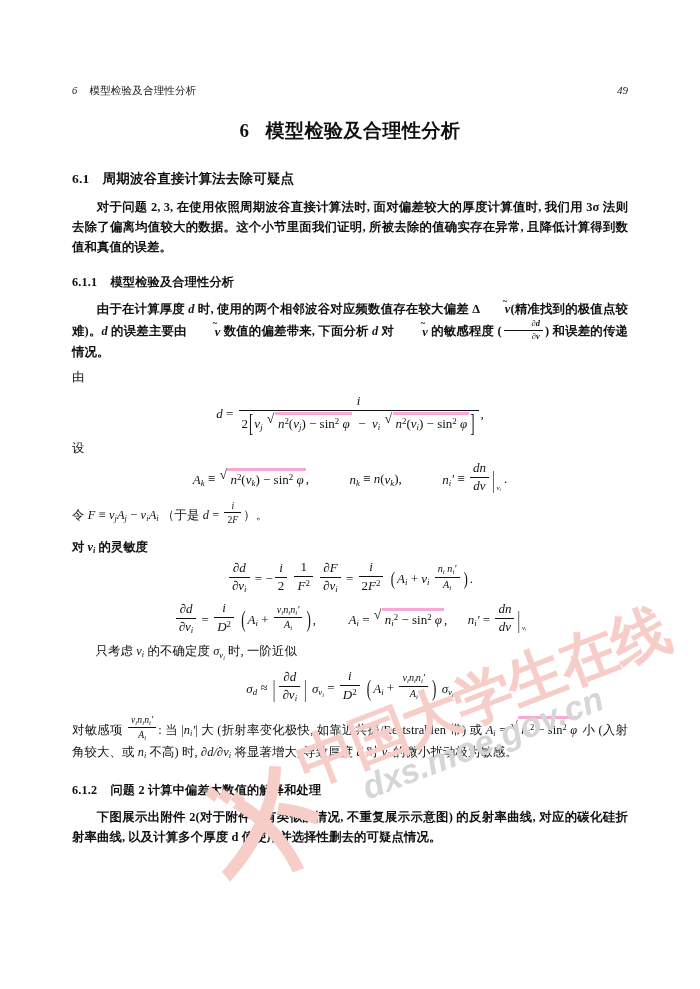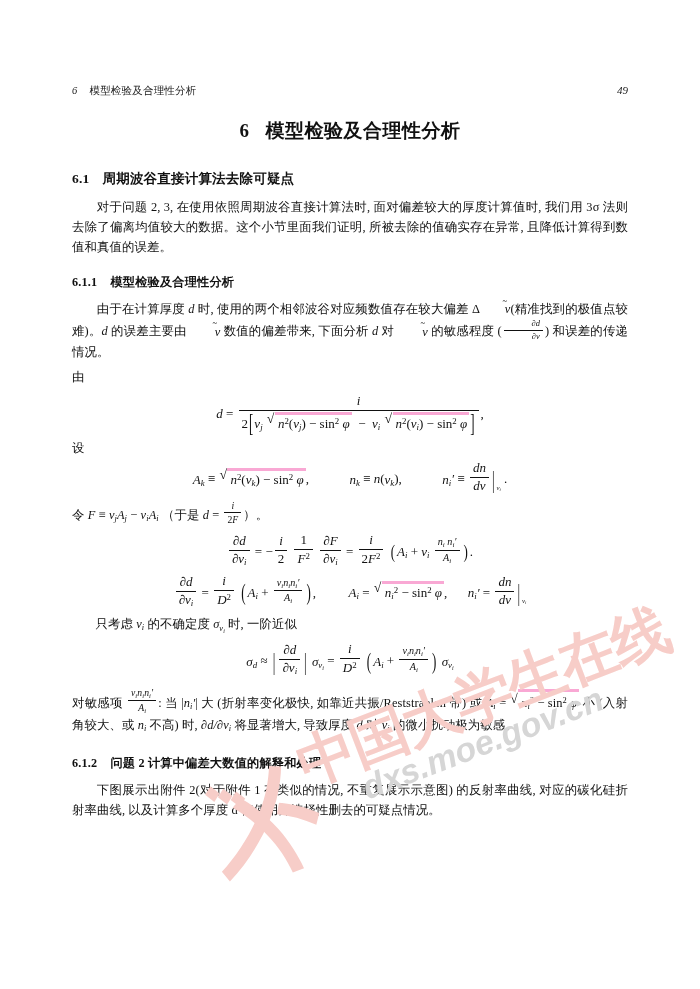--- a/index.html
+++ b/index.html
@@ -82,21 +82,21 @@
   h3.subsection-title .num { padding-right: 13px; }
 
   p.body-text {
     font-size: 12.4px;
     line-height: 1.62;
     margin: 0 0 7px 0;
     text-align: justify;
     text-justify: inter-character;
     letter-spacing: 0.1px;
   }
-  p.indent { text-indent: 2em; }
+  p.indent { text-indent: 2em; font-weight: bold; }
 
   .bold-lead {
     font-size: 12.4px;
     font-weight: bold;
     margin: 13px 0 2px 0;
   }
 
   .lead-word {
     font-size: 12.4px;
     margin: 4px 0 0 0;
@@ -316,20 +316,23 @@
       <span class="m">n<sub>i</sub></span><span class="mr" style="font-style:italic;">′</span> <span class="mr">≡</span>
       <span class="frac"><span class="nume"><span class="m">dn</span></span><span class="deno"><span class="m">dν</span></span></span><span class="eval-bar">|</span><span class="eval-sub">ν<sub>i</sub></span> <span class="mr">.</span>
     </div>
 
     <p class="body-text">
       令 <span class="m">F</span> <span class="mr">≡</span> <span class="m">ν<sub>j</sub>A<sub>j</sub></span> <span class="mr">−</span> <span class="m">ν<sub>i</sub>A<sub>i</sub></span>
       （于是 <span class="m">d</span> <span class="mr">=</span>
       <span class="frac small"><span class="nume"><span class="m">i</span></span><span class="deno"><span class="mr">2</span><span class="m">F</span></span></span>）。
     </p>
 
+    <p class="bold-lead">
+      对 <span class="m" style="font-weight:bold;">ν<sub>i</sub></span> 的灵敏度
+    </p>
 
     <div class="math-block tight">
       <span class="frac"><span class="nume"><span class="m">∂d</span></span><span class="deno"><span class="m">∂ν<sub>i</sub></span></span></span>
       <span class="mr">=</span> <span class="mr">−</span><span class="frac"><span class="nume"><span class="m">i</span></span><span class="deno"><span class="mr">2</span></span></span>
       <span class="frac"><span class="nume"><span class="mr">1</span></span><span class="deno"><span class="m">F</span><sup class="supr">2</sup></span></span>
       <span class="frac"><span class="nume"><span class="m">∂F</span></span><span class="deno"><span class="m">∂ν<sub>i</sub></span></span></span>
       <span class="mr">=</span>
       <span class="frac"><span class="nume"><span class="m">i</span></span><span class="deno"><span class="mr">2</span><span class="m">F</span><sup class="supr">2</sup></span></span>
       <span class="paren-l sm">(</span><span class="m">A<sub>i</sub></span> <span class="mr">+</span> <span class="m">ν<sub>i</sub></span>
       <span class="frac small"><span class="nume"><span class="m">n<sub>i</sub> n<sub>i</sub>′</span></span><span class="deno"><span class="m">A<sub>i</sub></span></span></span><span class="paren-r sm">)</span><span class="mr">.</span>

